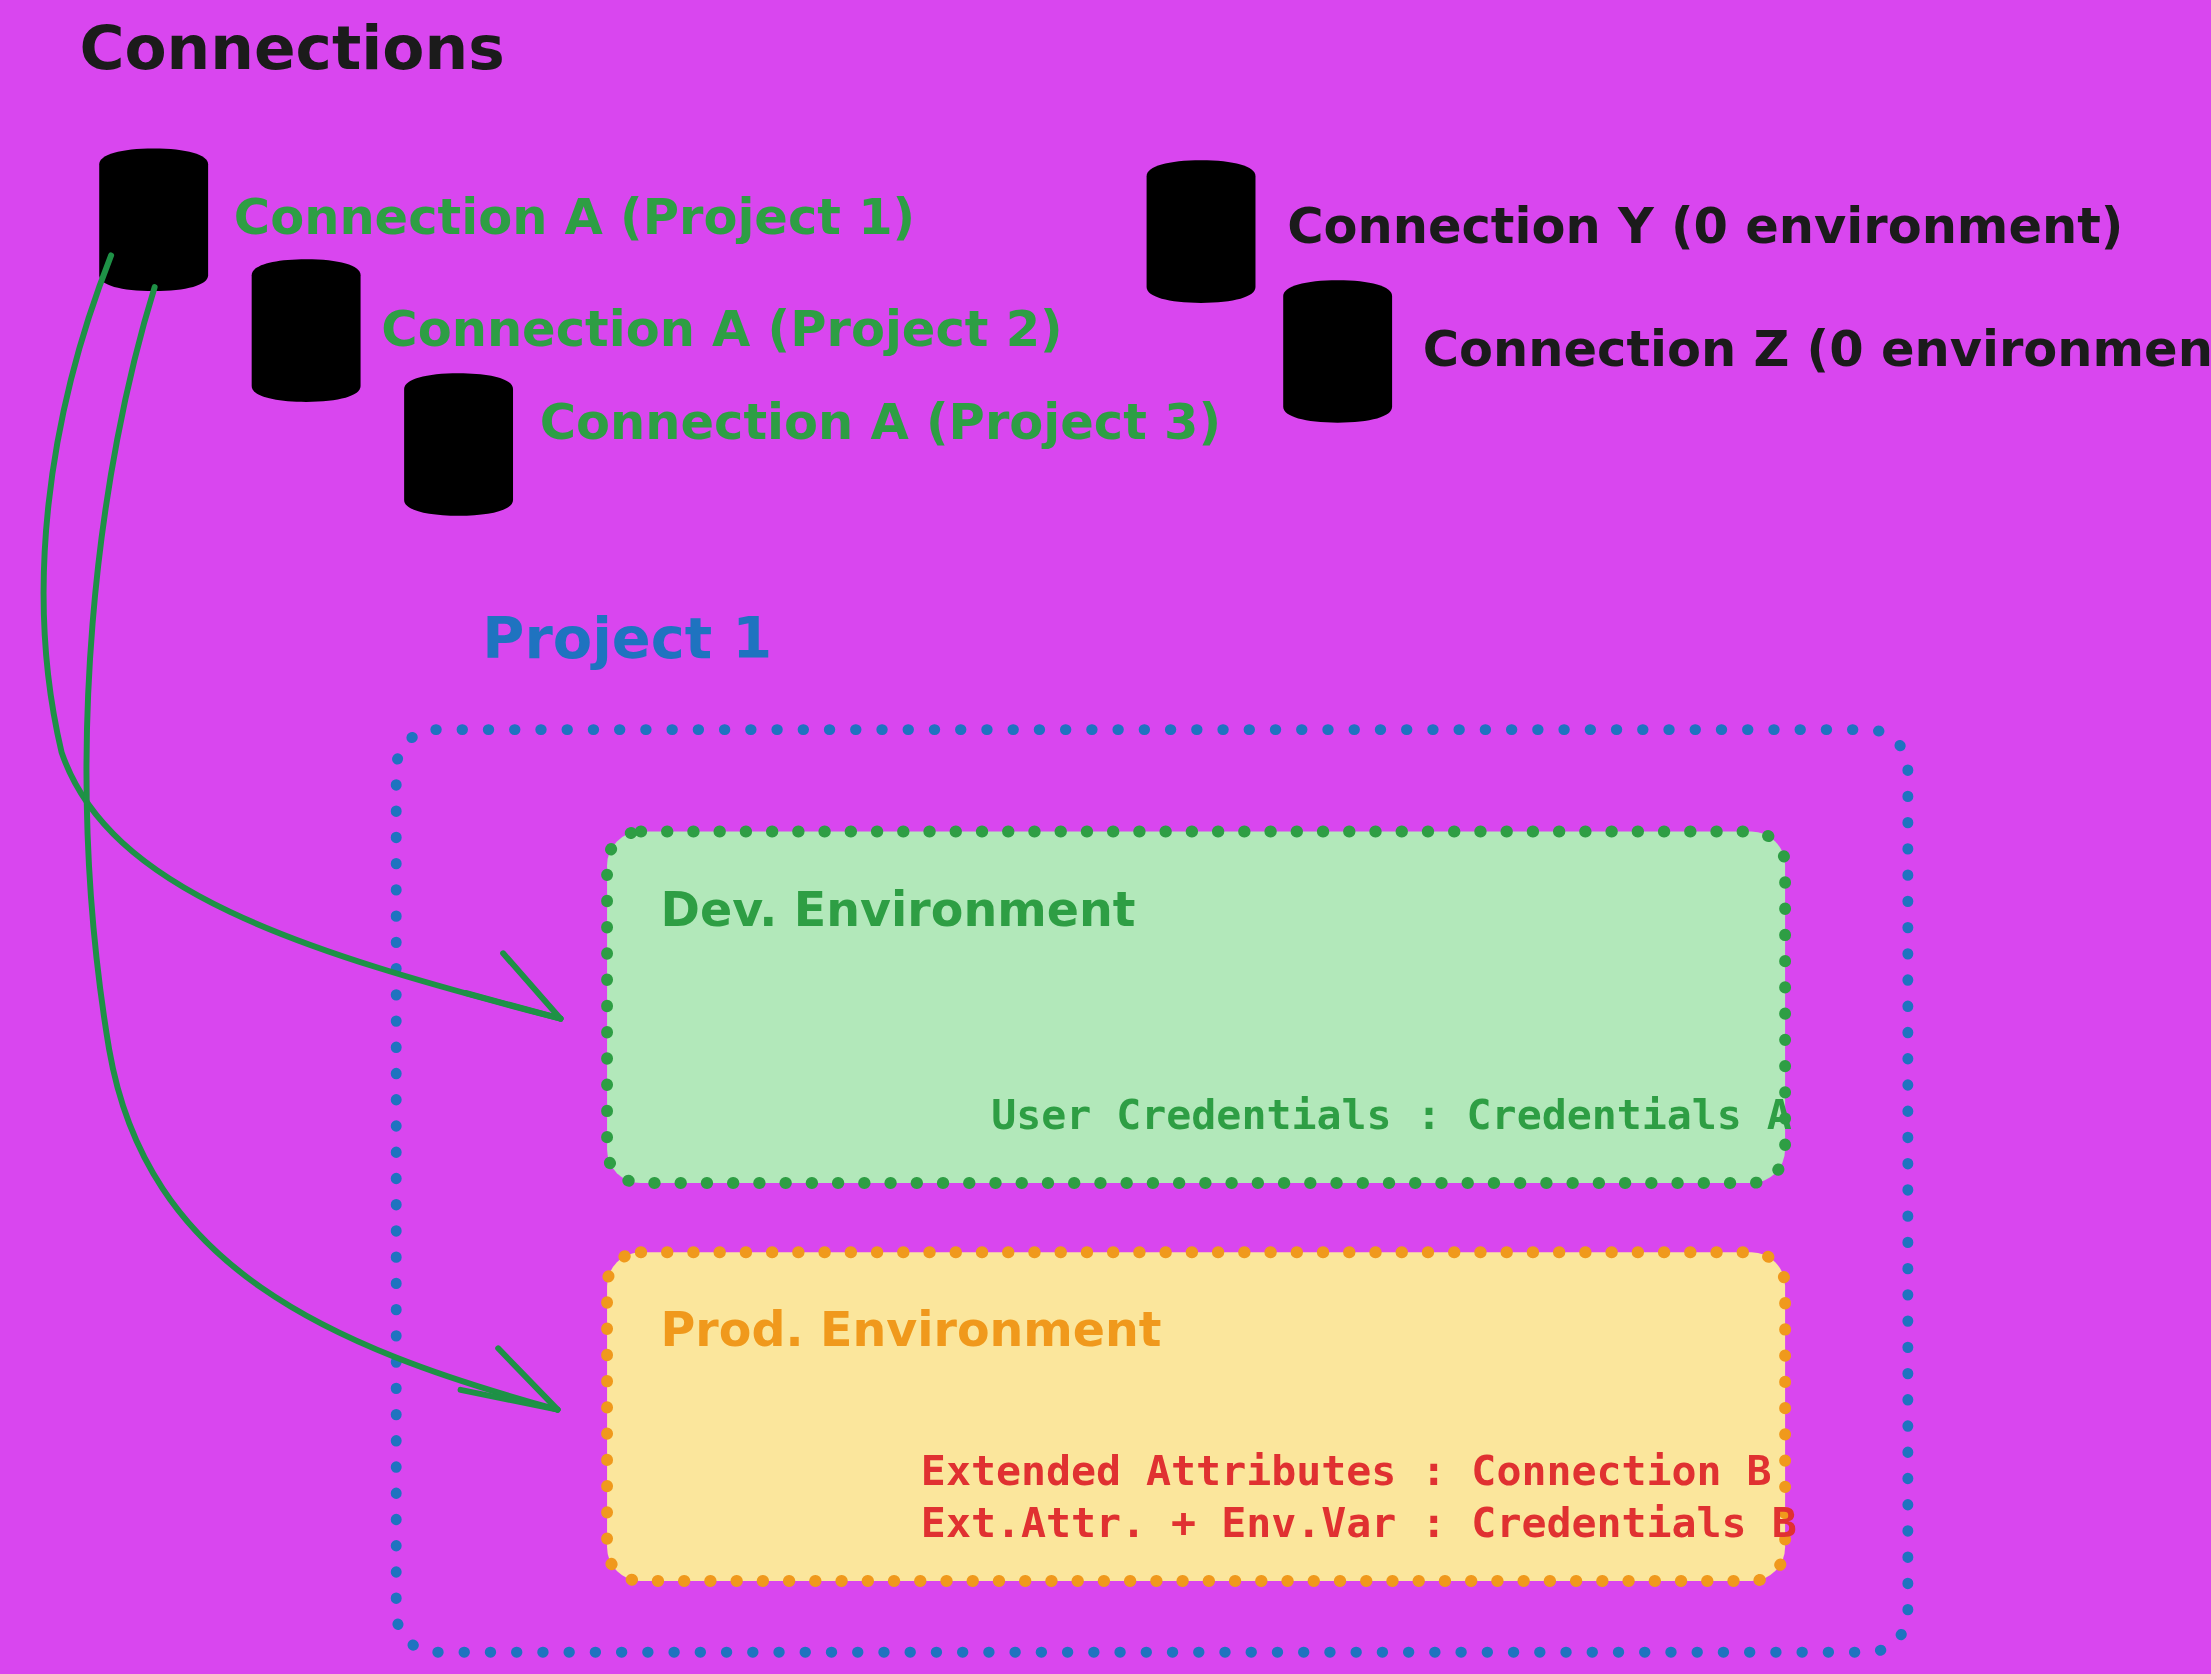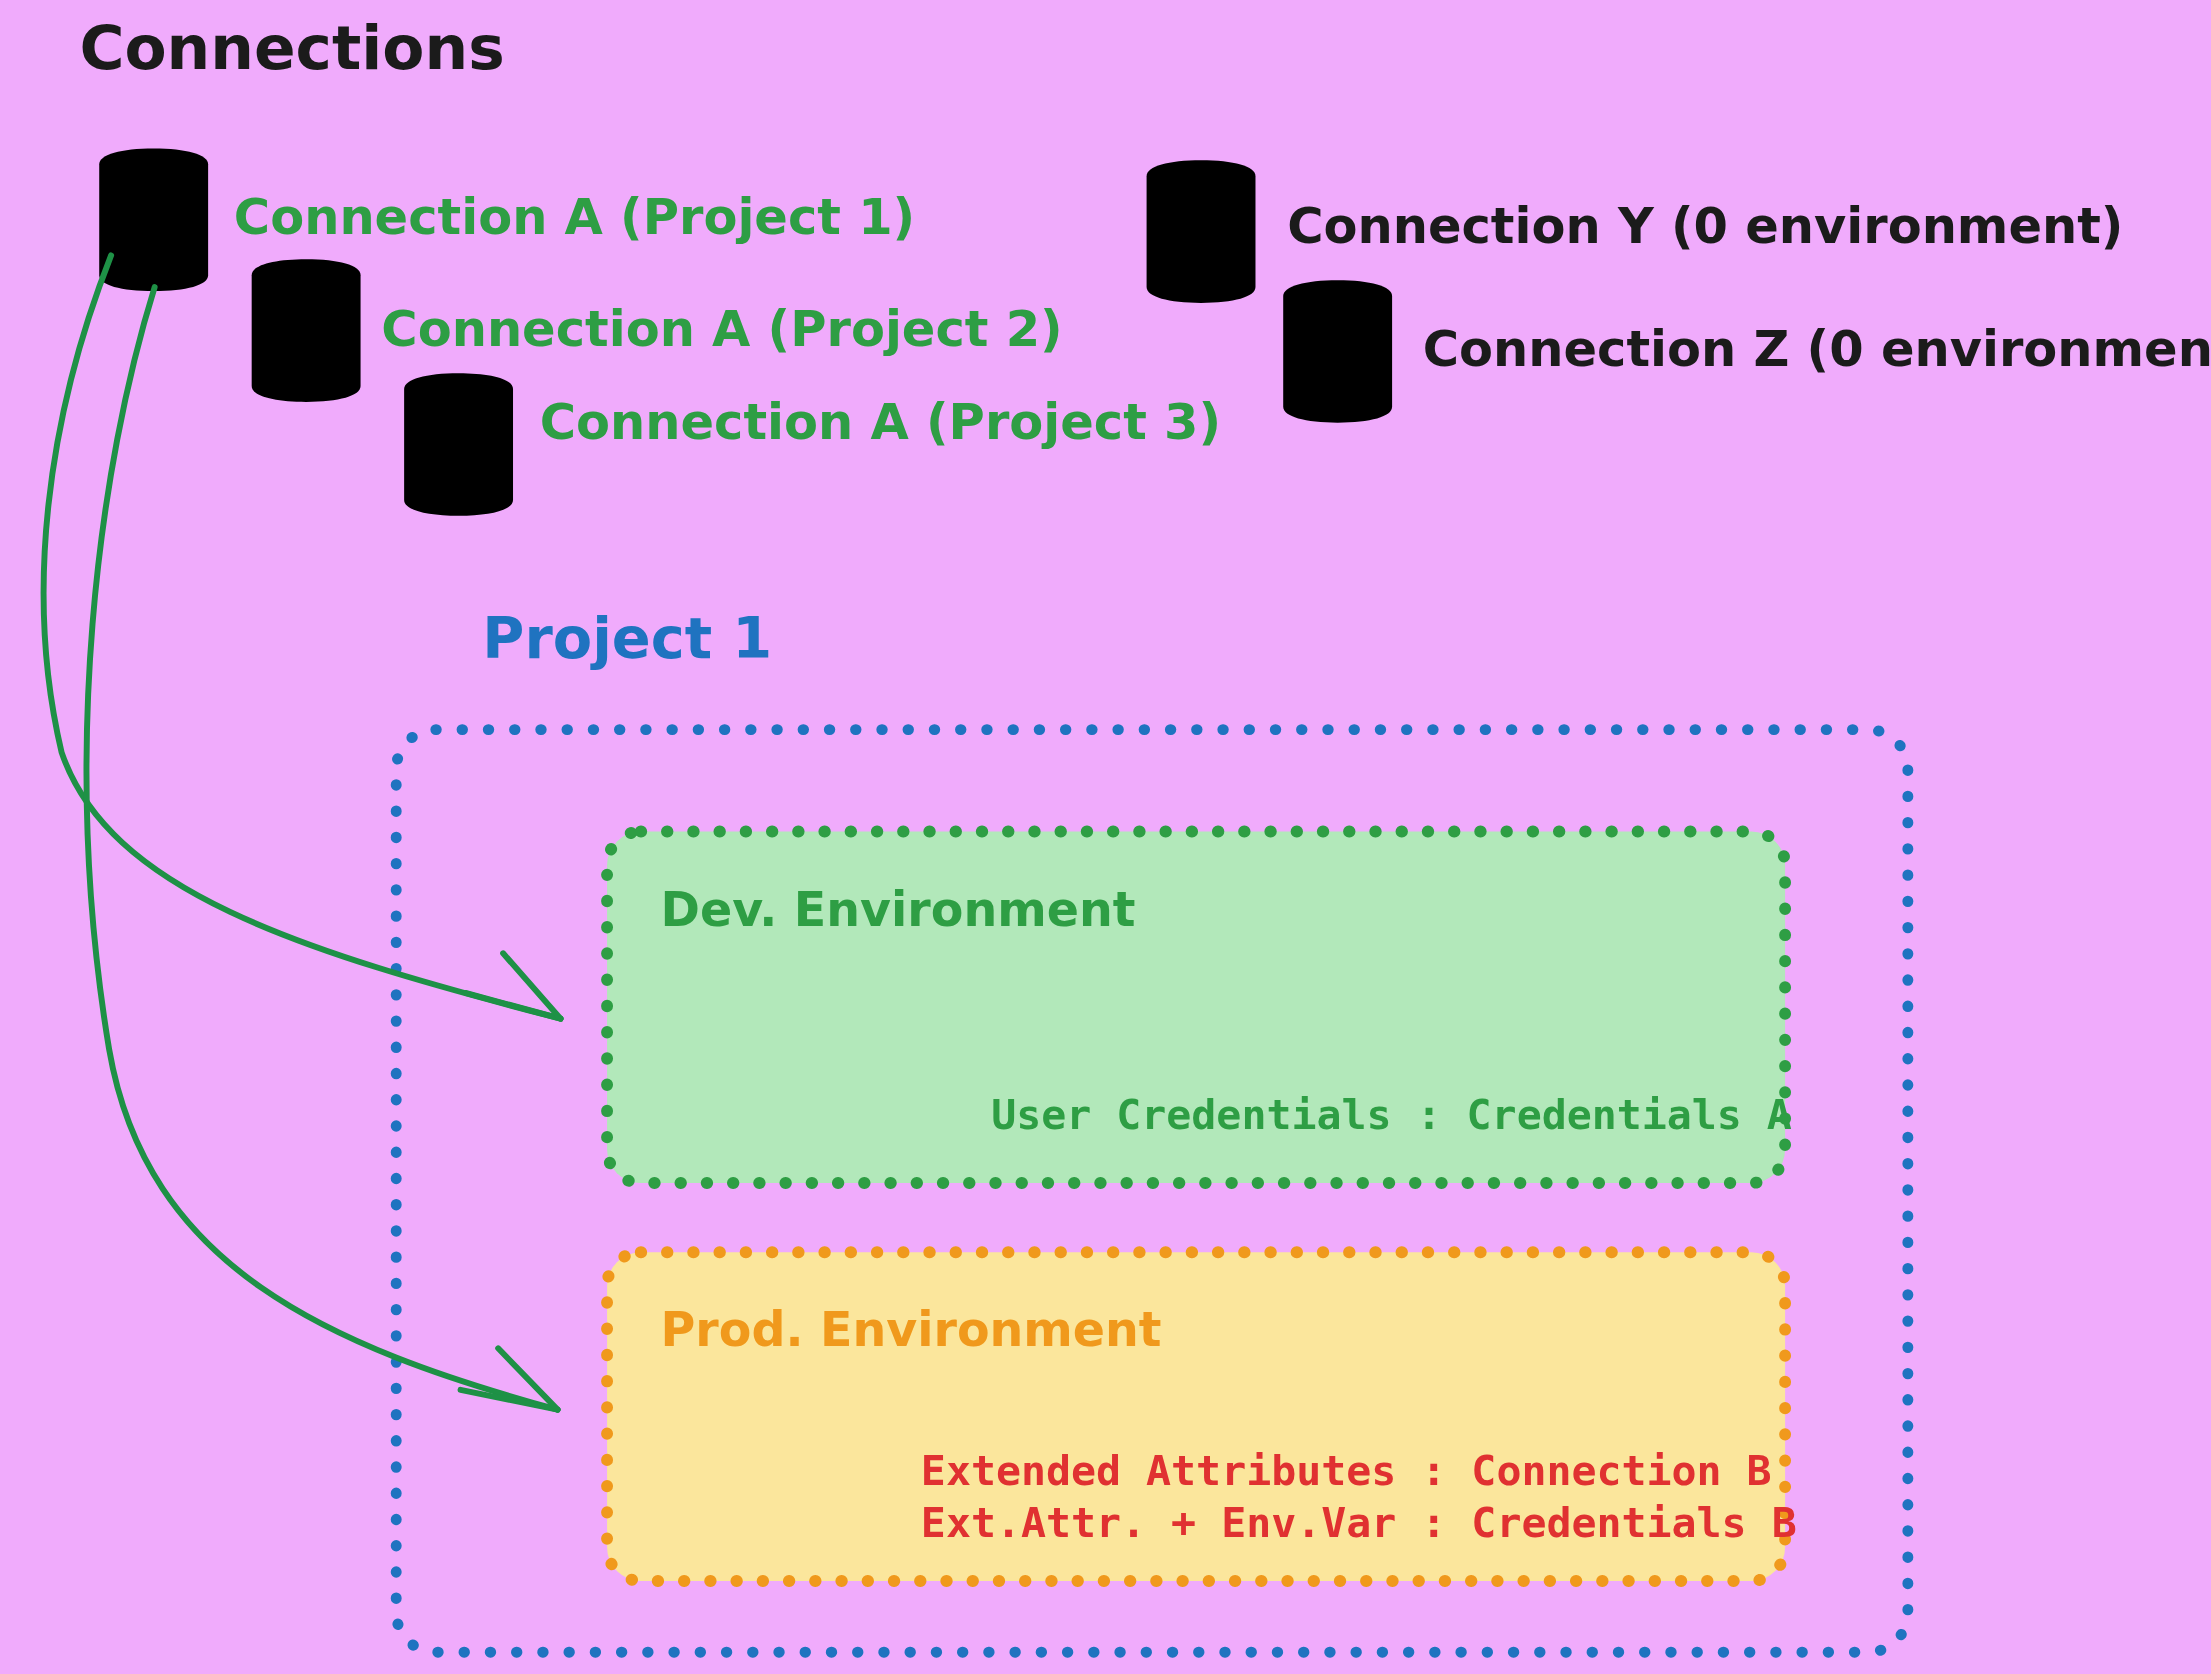--- a/index.html
+++ b/index.html
@@ -7,21 +7,21 @@
     padding: 0;
     background: #ffffff;
   }
   body {
     font-family: "DejaVu Sans", sans-serif;
   }
   #canvas {
     position: relative;
     width: 2212px;
     height: 1674px;
-    background: #f0abfc;
+    background: #d946ef;
     overflow: hidden;
   }
   #canvas svg.layer {
     position: absolute;
     left: 0;
     top: 0;
     width: 2212px;
     height: 1674px;
     overflow: visible;
   }

